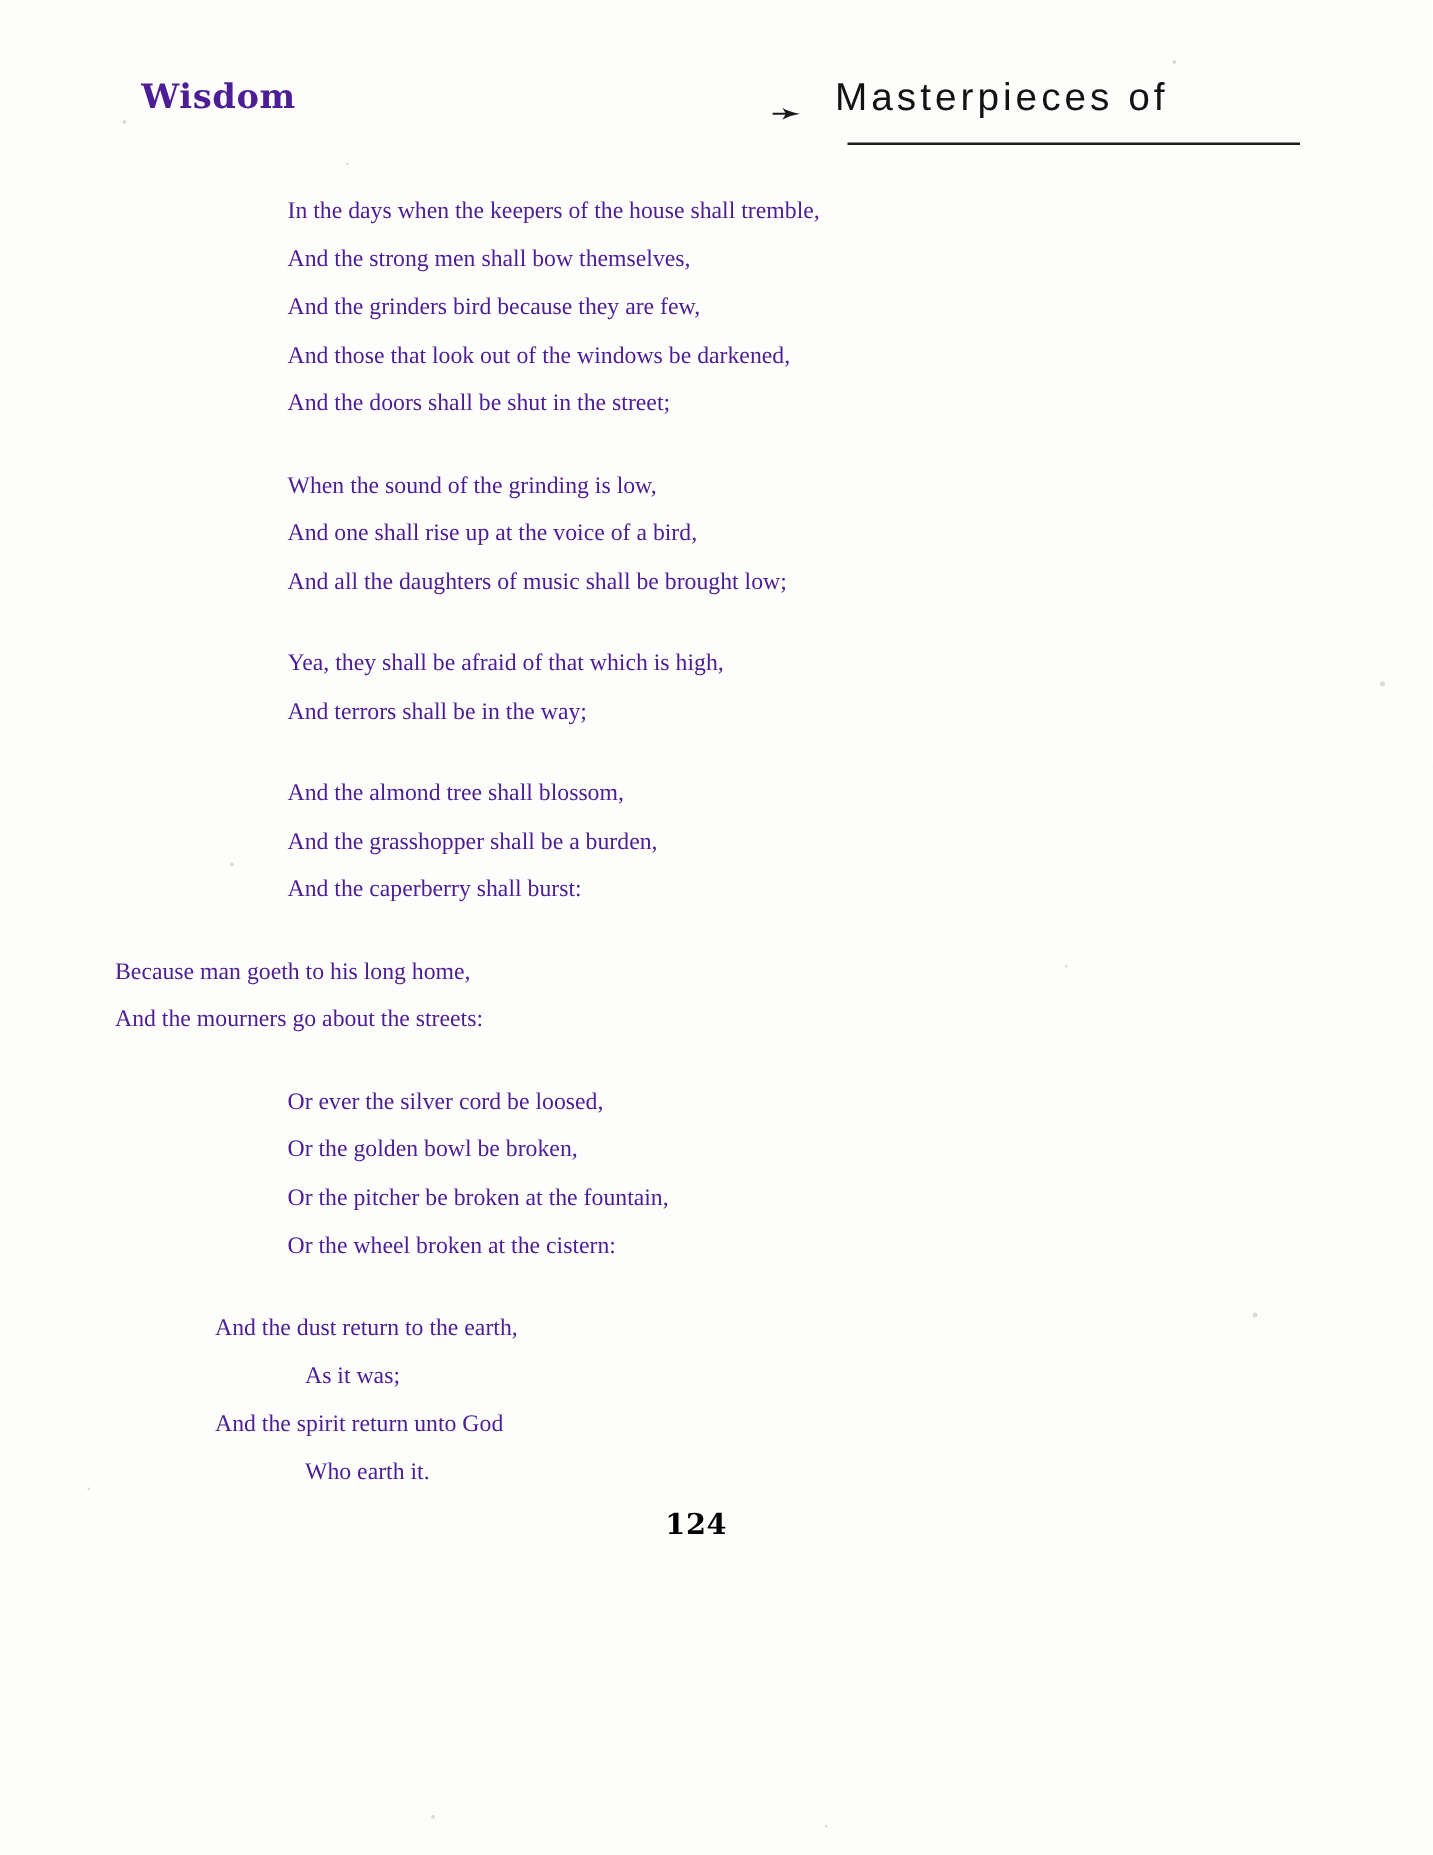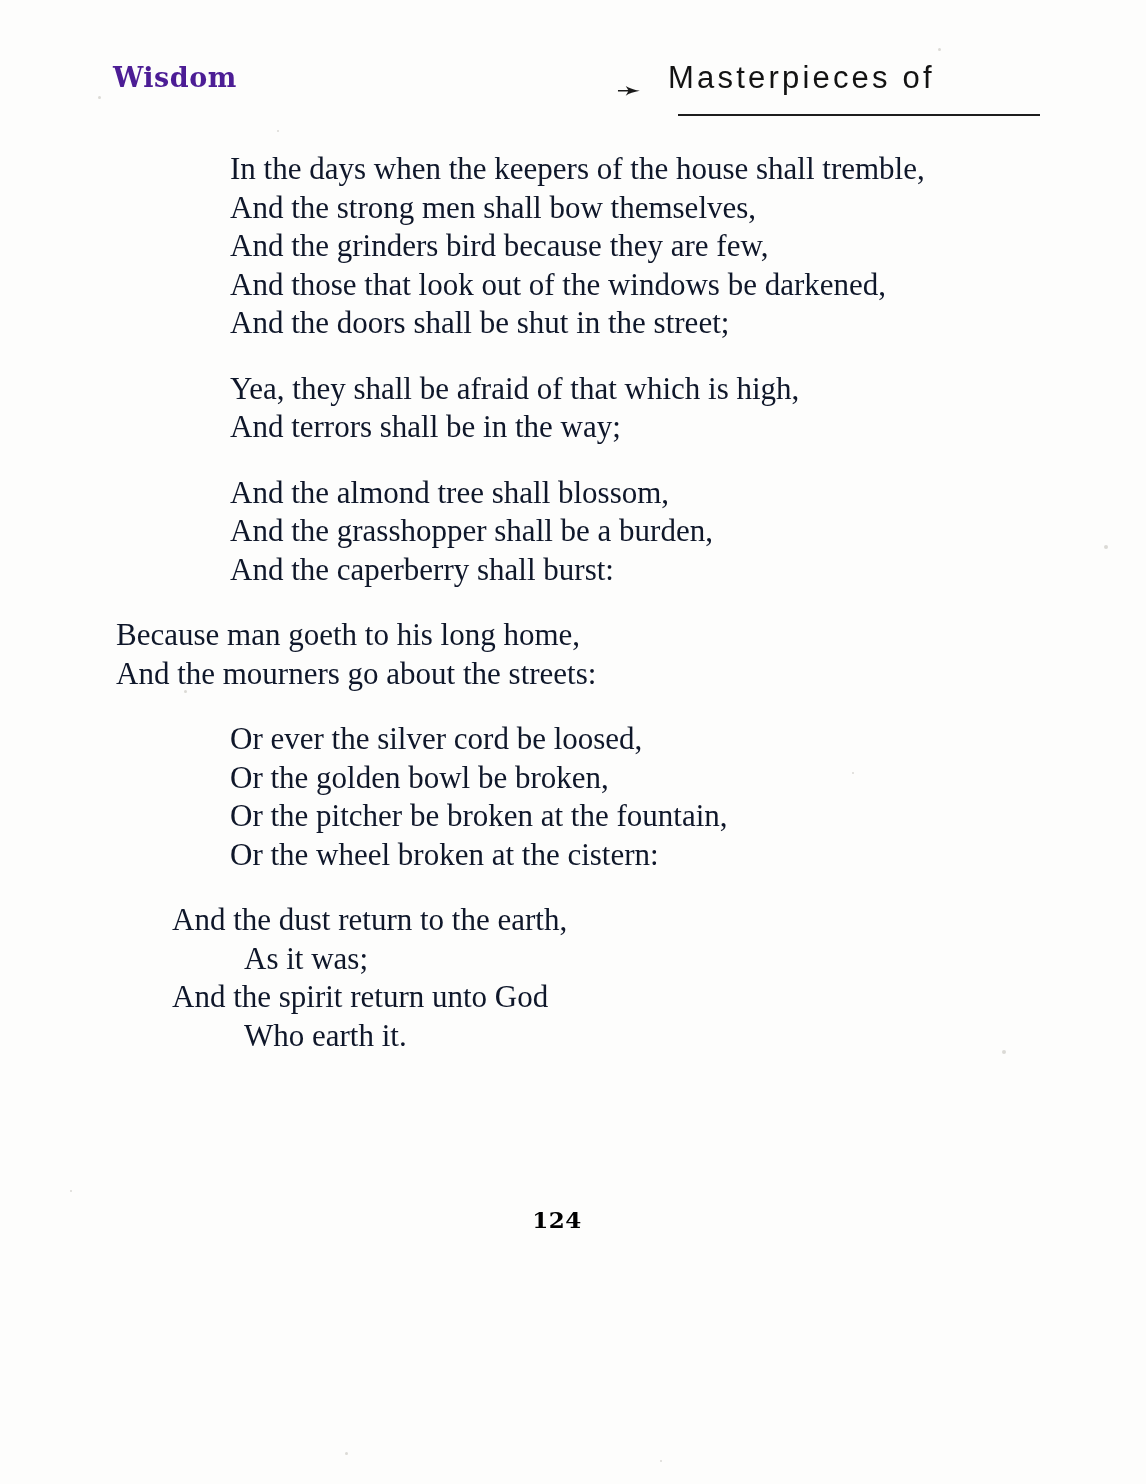--- a/index.html
+++ b/index.html
@@ -74,38 +74,38 @@
     height: 2px;
     background: #1d1d1d;
   }
 
   
   .body-text {
     position: absolute;
     left: 0;
     top: 150px;
     width: 1146px;
-    font-size: 31px;
+    font-size: 19px;
     line-height: 38.5px;
-    color: #0f172a;
+    color: #4c1d95;
   }
   .stanza {
     margin: 0 0 27px 0;
   }
   .line {
     white-space: pre;
     padding-left: 230px;
   }
   .line.flush {
     padding-left: 172px;
   }
   .line.deep {
     padding-left: 244px;
   }
-  .stanza.flushblock .line { padding-left: 116px; }
+  .stanza.flushblock .line { padding-left: 92px; }
 
   
   .folio {
     position: absolute;
     left: 0;
     top: 1206px;
     width: 1146px;
     text-align: center;
     font-family: "DejaVu Serif", serif;
     font-weight: 700;
@@ -141,20 +141,25 @@
 <div class="body-text">
 
   <div class="stanza">
     <div class="line">In the days when the keepers of the house shall tremble,</div>
     <div class="line">And the strong men shall bow themselves,</div>
     <div class="line">And the grinders bird because they are few,</div>
     <div class="line">And those that look out of the windows be darkened,</div>
     <div class="line">And the doors shall be shut in the street;</div>
   </div>
 
+  <div class="stanza">
+    <div class="line">When the sound of the grinding is low,</div>
+    <div class="line">And one shall rise up at the voice of a bird,</div>
+    <div class="line">And all the daughters of music shall be brought low;</div>
+  </div>
 
   <div class="stanza">
     <div class="line">Yea, they shall be afraid of that which is high,</div>
     <div class="line">And terrors shall be in the way;</div>
   </div>
 
   <div class="stanza">
     <div class="line">And the almond tree shall blossom,</div>
     <div class="line">And the grasshopper shall be a burden,</div>
     <div class="line">And the caperberry shall burst:</div>

